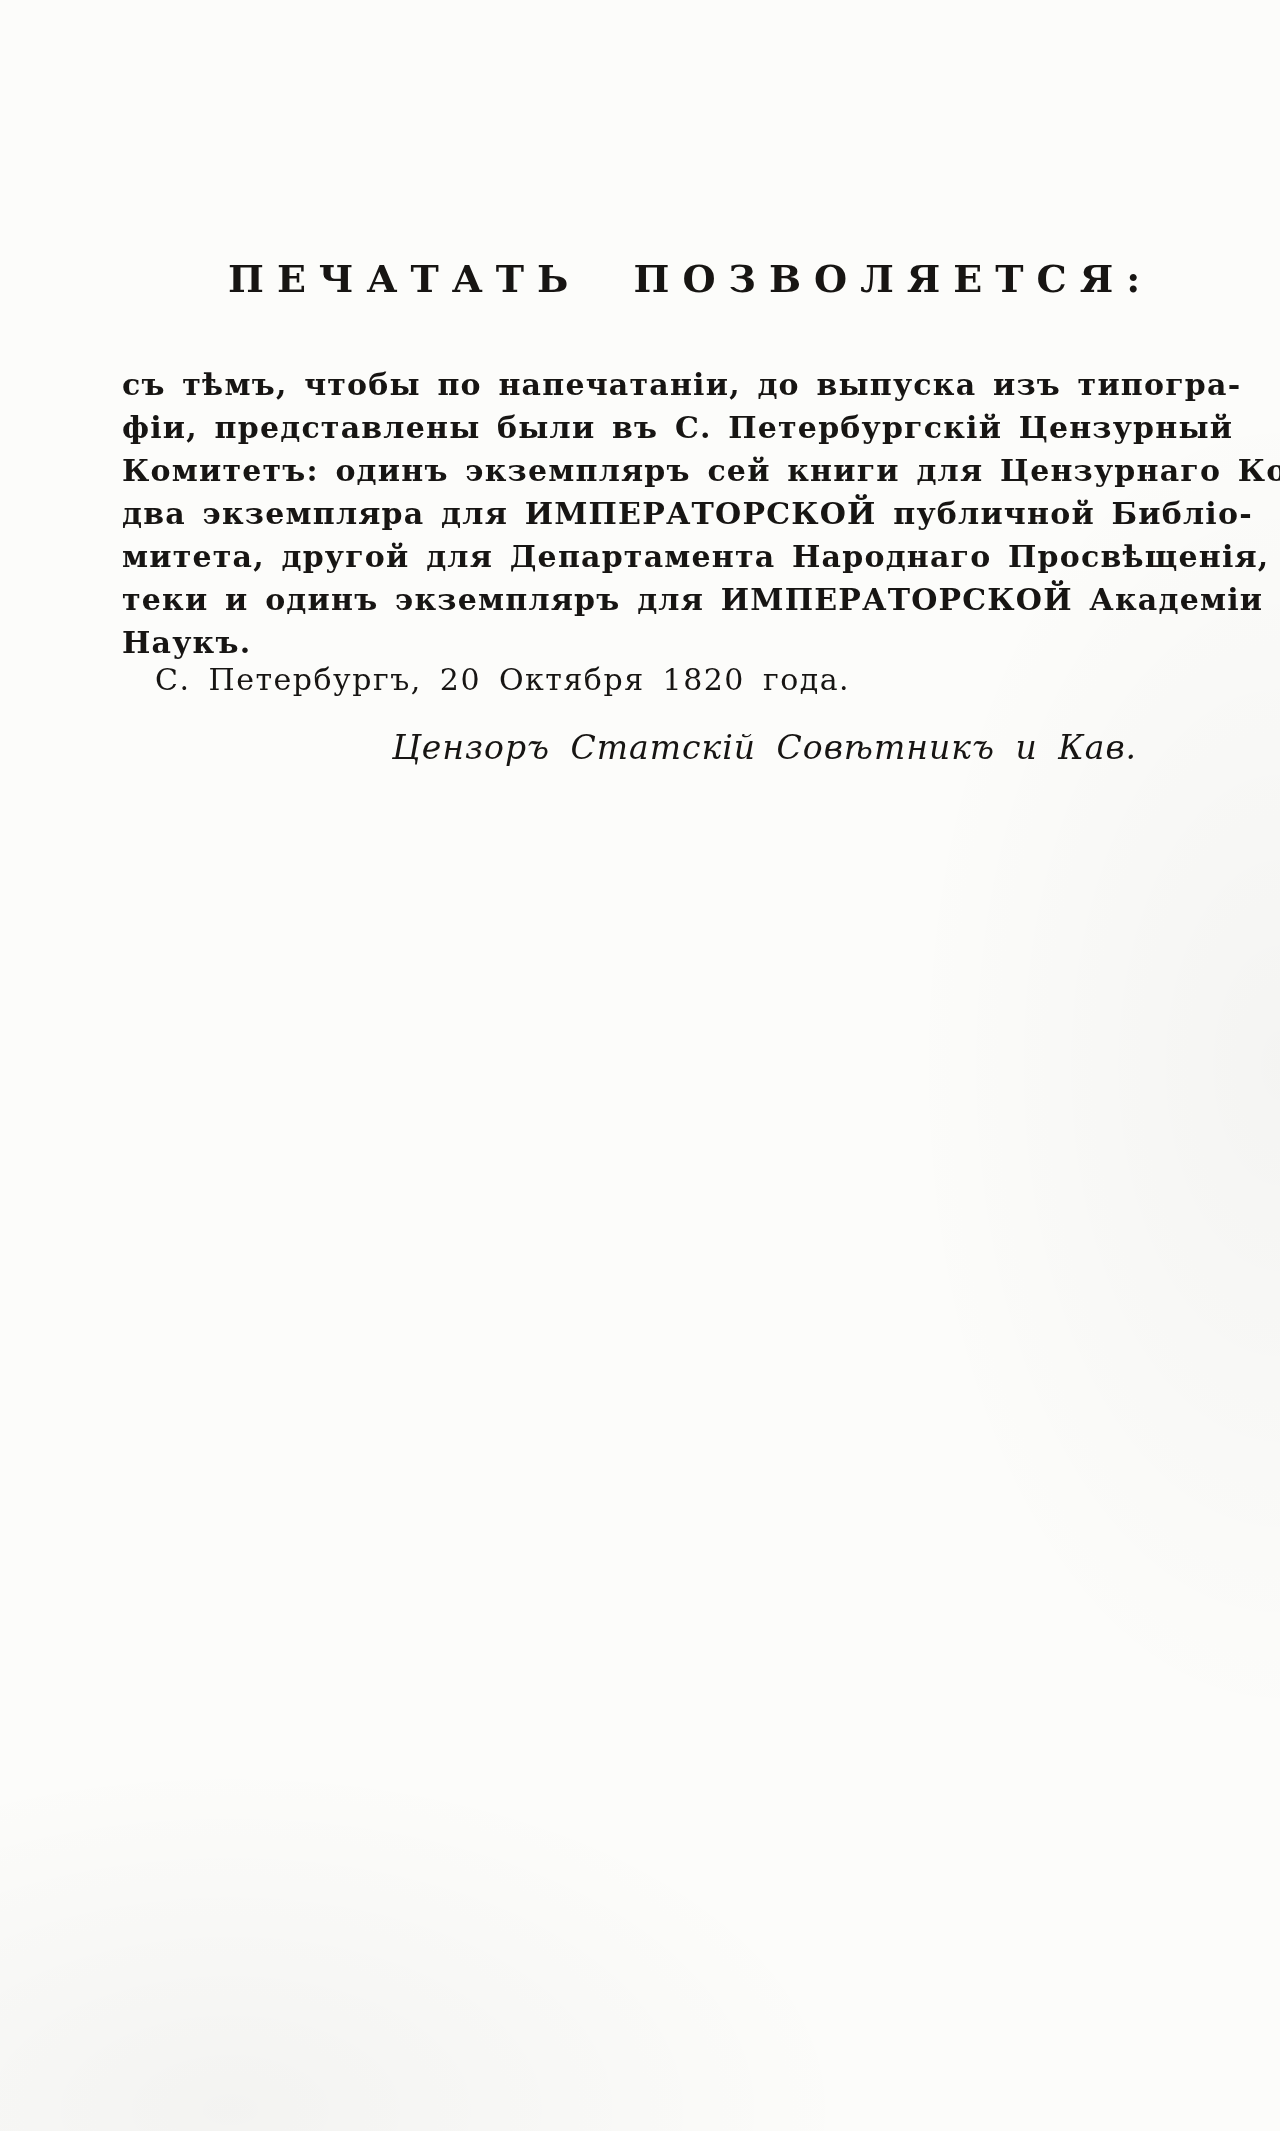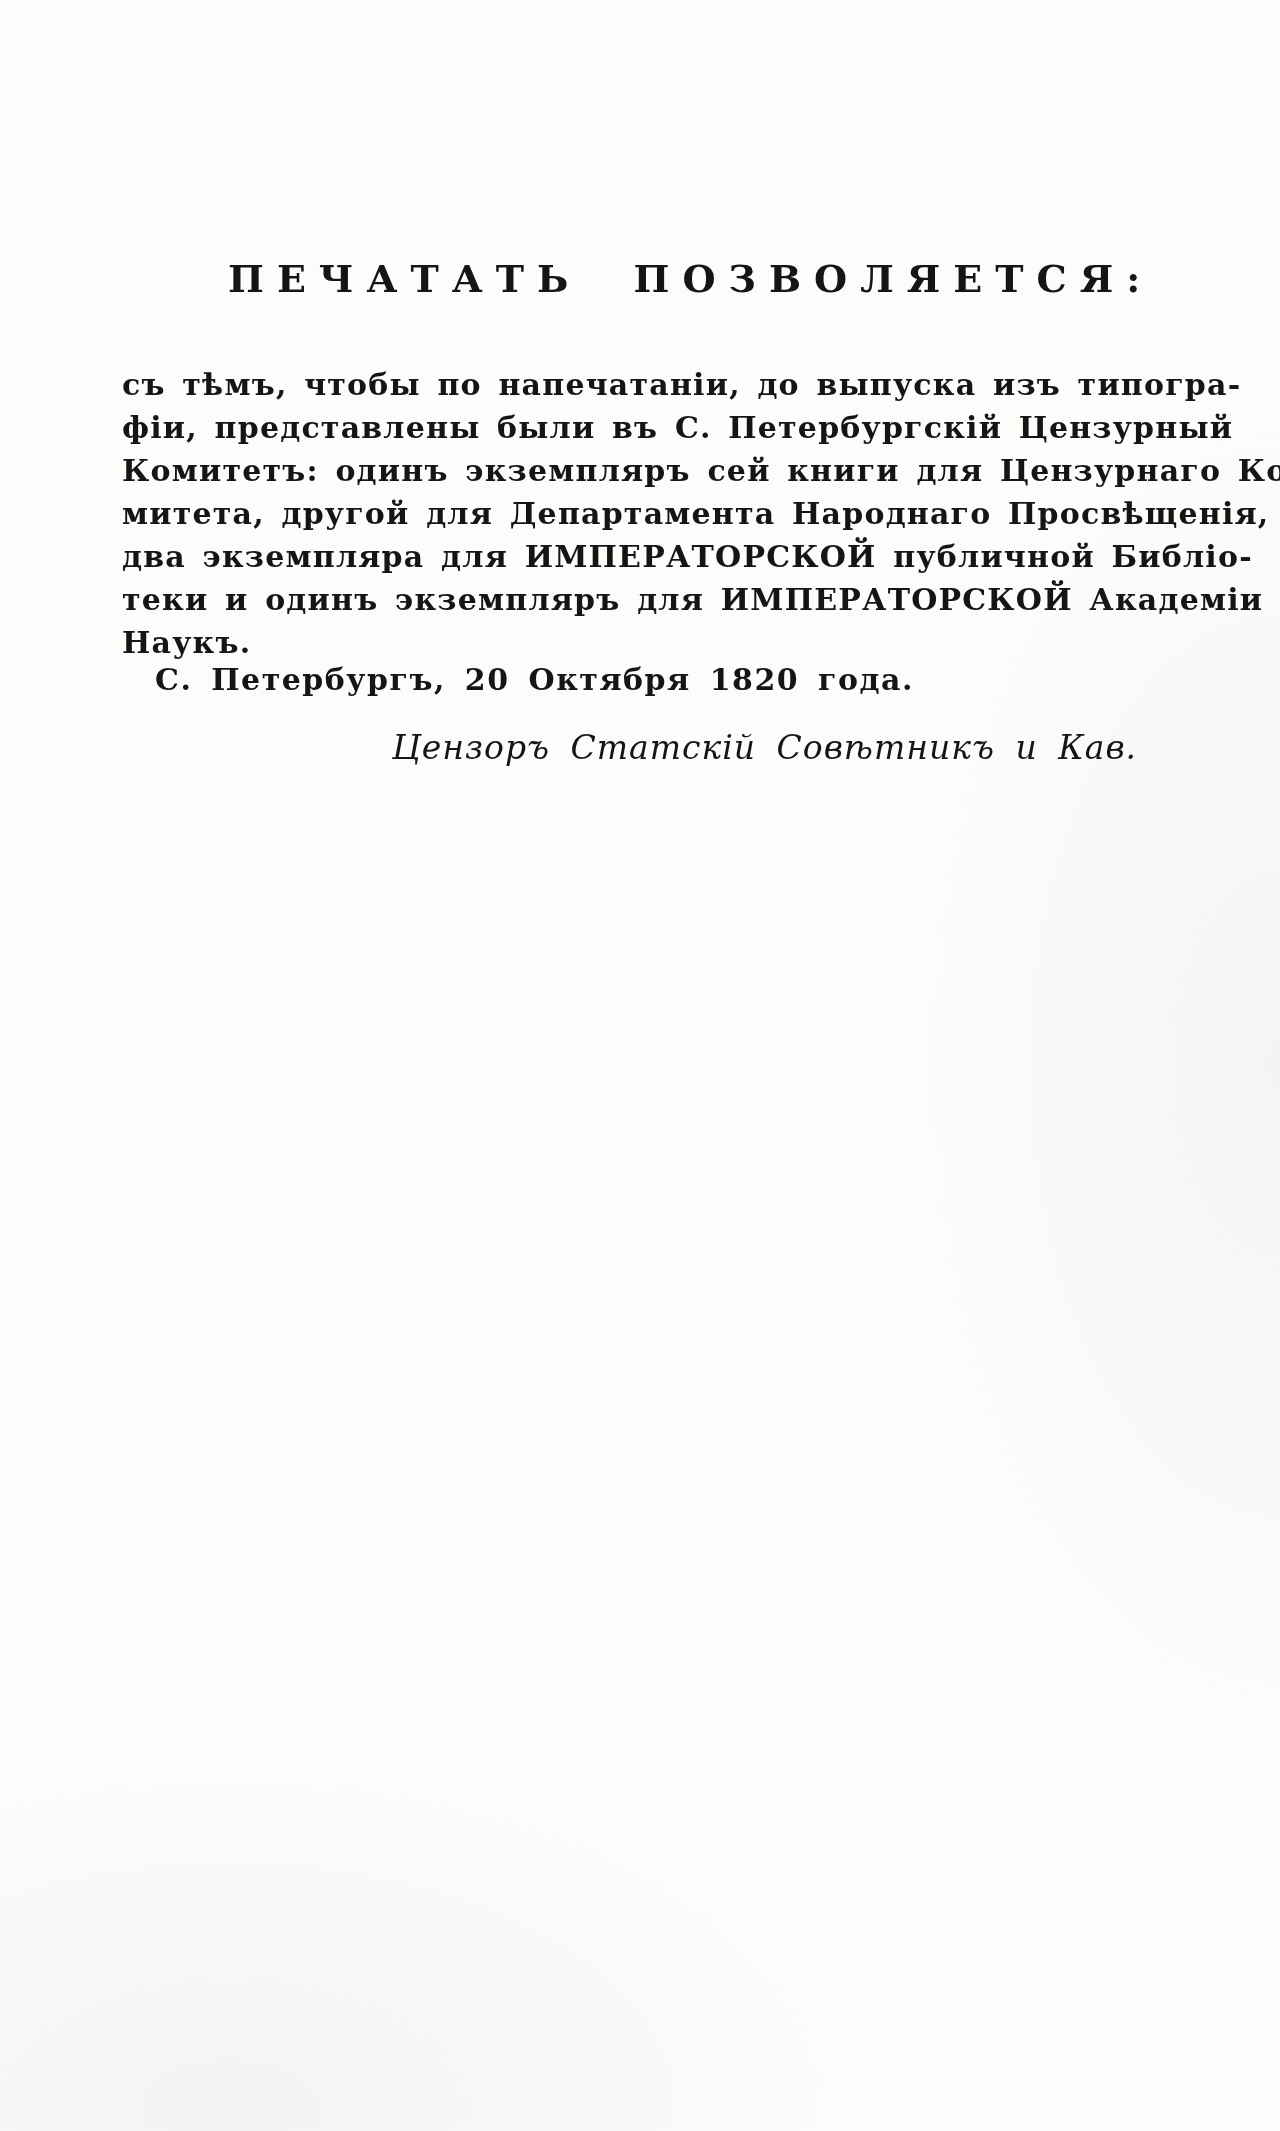--- a/index.html
+++ b/index.html
@@ -54,21 +54,21 @@
     text-align-last: left;
   }
   .dateline {
     position: absolute;
     top: 662px;
     left: 155px;
     margin: 0;
     font-size: 30px;
     letter-spacing: 1.5px;
     word-spacing: 7px;
-    font-weight: 700;
+    font-weight: 400;
     white-space: nowrap;
   }
   .sig-title {
     position: absolute;
     top: 728px;
     left: 392px;
     margin: 0;
     font-size: 33px;
     font-style: italic;
     letter-spacing: 1px;
@@ -94,22 +94,22 @@
 <body>
 
 <div class="page">
 
   <h1 class="heading">ПЕЧАТАТЬ ПОЗВОЛЯЕТСЯ:</h1>
 
   <div class="body-block">
     <div class="body-line">съ тѣмъ, чтобы по напечатаніи, до выпуска изъ типогра-</div>
     <div class="body-line">фіи, представлены были въ С. Петербургскій Цензурный</div>
     <div class="body-line">Комитетъ: одинъ экземпляръ сей книги для Цензурнаго Ко-</div>
+    <div class="body-line">два экземпляра для ИМПЕРАТОРСКОЙ публичной Библіо-</div>
     <div class="body-line">митета, другой для Департамента Народнаго Просвѣщенія,</div>
-    <div class="body-line">два экземпляра для ИМПЕРАТОРСКОЙ публичной Библіо-</div>
     <div class="body-line">теки и одинъ экземпляръ для ИМПЕРАТОРСКОЙ Академіи</div>
     <div class="body-line last">Наукъ.</div>
   </div>
 
   <p class="dateline">С. Петербургъ, 20 Октября 1820 года.</p>
 
   <p class="sig-title">Цензоръ Статскій Совѣтникъ и Кав.</p>
 
 
 </div>

